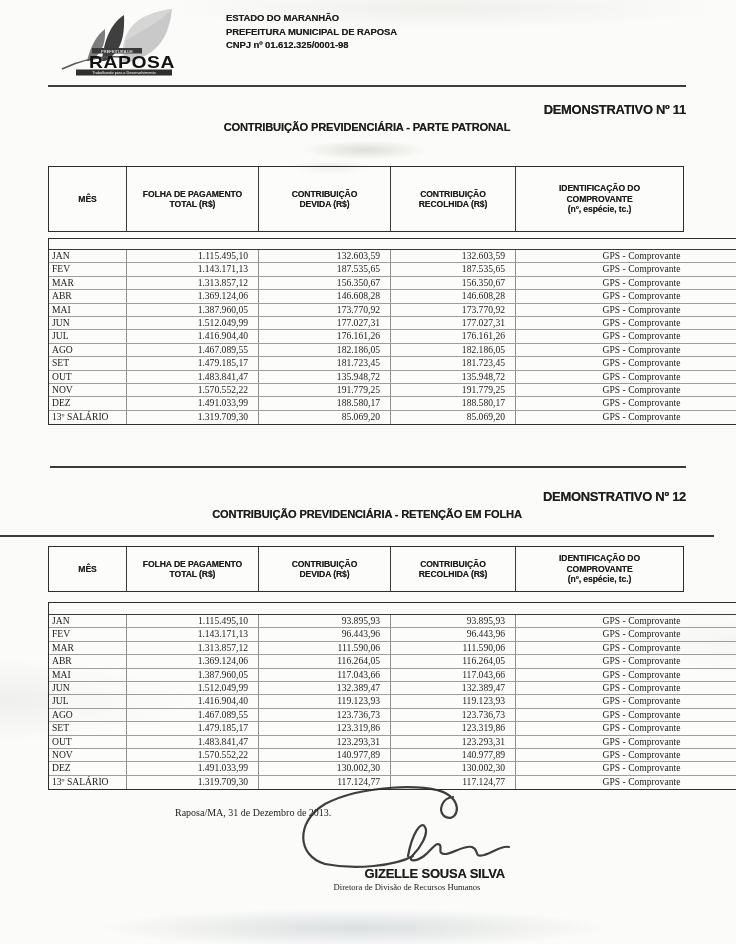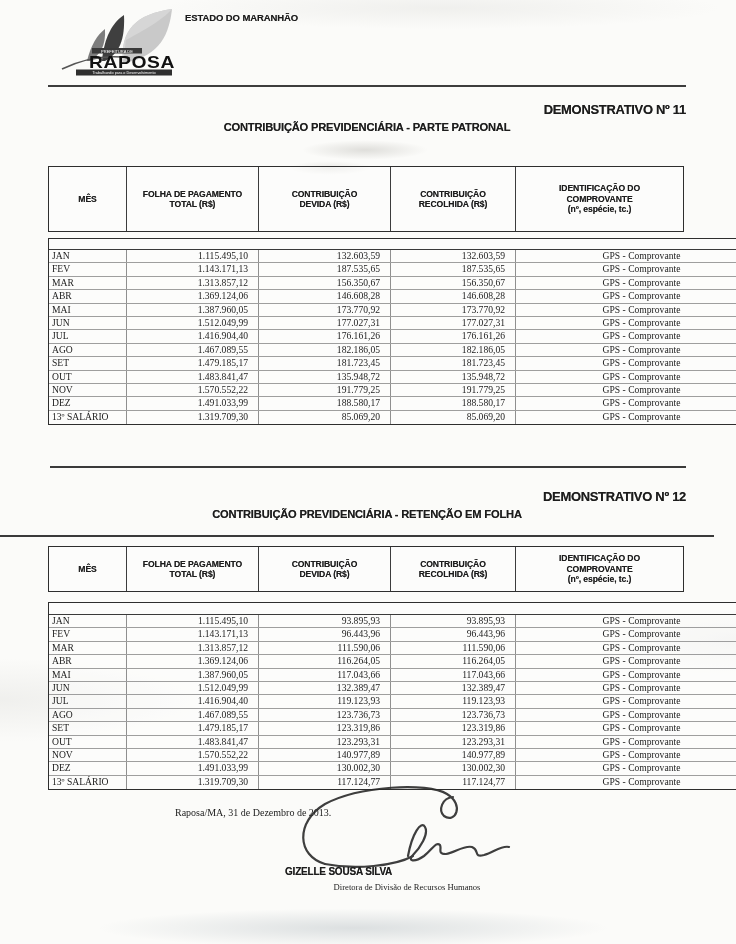--- a/index.html
+++ b/index.html
@@ -17,21 +17,21 @@
       radial-gradient(ellipse 300px 60px at 0px 700px, rgba(170,170,165,.14), transparent 70%),
       radial-gradient(ellipse 200px 50px at 736px 640px, rgba(170,170,165,.12), transparent 70%),
       radial-gradient(ellipse 400px 30px at 60% 8px, rgba(170,170,165,.14), transparent 70%),
       linear-gradient(#fbfbf9,#fbfbf9);
   }
   .abs{position:absolute;}
 
   
   .org-block{left:185px;top:11px;width:480px;line-height:13.5px;font-size:9.5px;letter-spacing:-0.1px;}
   .org-line{white-space:nowrap;}
-  .org-bold{font-weight:bold;text-shadow:0 0 .5px rgba(30,30,30,.6);}
+  .org-bold{font-weight:bold;text-shadow:0 0 .5px rgba(30,30,30,.6);margin-left:41px;}
   .rule{background:#3d3d3d;height:2px;}
   .rule-thin{background:#3a3a3a;height:1.5px;}
 
   
   .logo{left:60px;top:6px;width:118px;height:72px;}
 
   
   .demo-label{
     left:336px;width:350px;text-align:right;
     font-weight:bold;font-size:13.5px;letter-spacing:-0.3px;
@@ -78,21 +78,21 @@
   .w-folha{width:132px;}
   .w-dev{width:132px;}
   .w-rec{width:125px;}
   .w-comp{flex:1;}
   .c-mes{text-align:left;padding-left:3px;}
   .c-num{text-align:right;padding-right:10px;}
   .c-comp{text-align:center;}
 
   
   .date-line{left:175px;top:807px;font-family:"Liberation Serif",serif;font-size:10px;}
-  .sig-name{left:285px;top:866px;width:220px;text-align:left;font-weight:bold;font-size:10px;
+  .sig-name{left:285px;top:866px;width:220px;text-align:right;font-weight:bold;font-size:13px;
             letter-spacing:-0.2px;text-shadow:0 0 .5px rgba(25,25,25,.6);}
   .sig-role{left:257px;top:882px;width:300px;text-align:center;font-family:"Liberation Serif",serif;font-size:8.6px;}
   .sig-mat{left:245px;top:897px;width:300px;text-align:center;font-family:"Liberation Serif",serif;font-size:8.6px;}
 </style>
 </head>
 <body>
 
 <div class="page">
 
   <div class="abs logo">
@@ -112,20 +112,22 @@
 
       <text x="72" y="62" font-size="17" font-weight="bold" fill="#111" text-anchor="middle" letter-spacing="0.5" font-family="Liberation Sans, sans-serif" textLength="86" lengthAdjust="spacingAndGlyphs" id="logo-wordmark">RAPOSA</text>
 
       <rect x="16" y="63.5" width="96" height="6" fill="#2f2f2f"></rect>
       <text x="64" y="68.2" font-size="3.8" fill="#ffffff" text-anchor="middle" font-family="Liberation Sans, sans-serif" id="logo-tagline-text">Trabalhando para o Desenvolvimento</text>
     </svg>
   </div>
 
   <div class="abs org-block">
     <div class="org-line org-bold">ESTADO DO MARANHÃO</div>
+    <div class="org-line org-bold">PREFEITURA MUNICIPAL DE RAPOSA</div>
+    <div class="org-line org-bold">CNPJ nº 01.612.325/0001-98</div>
   </div>
 
   <div class="abs rule" style="left:48px;top:85px;width:638px;"></div>
 
   <div class="abs demo-label" style="top:102px;">DEMONSTRATIVO Nº 11</div>
   <div class="abs section-title" style="top:121px;">CONTRIBUIÇÃO PREVIDENCIÁRIA - PARTE PATRONAL</div>
 
   <div class="abs thead-box" style="left:48px;top:166px;height:66px;">
     <div class="hcell w-mes">MÊS</div>
     <div class="hcell w-folha">FOLHA DE PAGAMENTO

